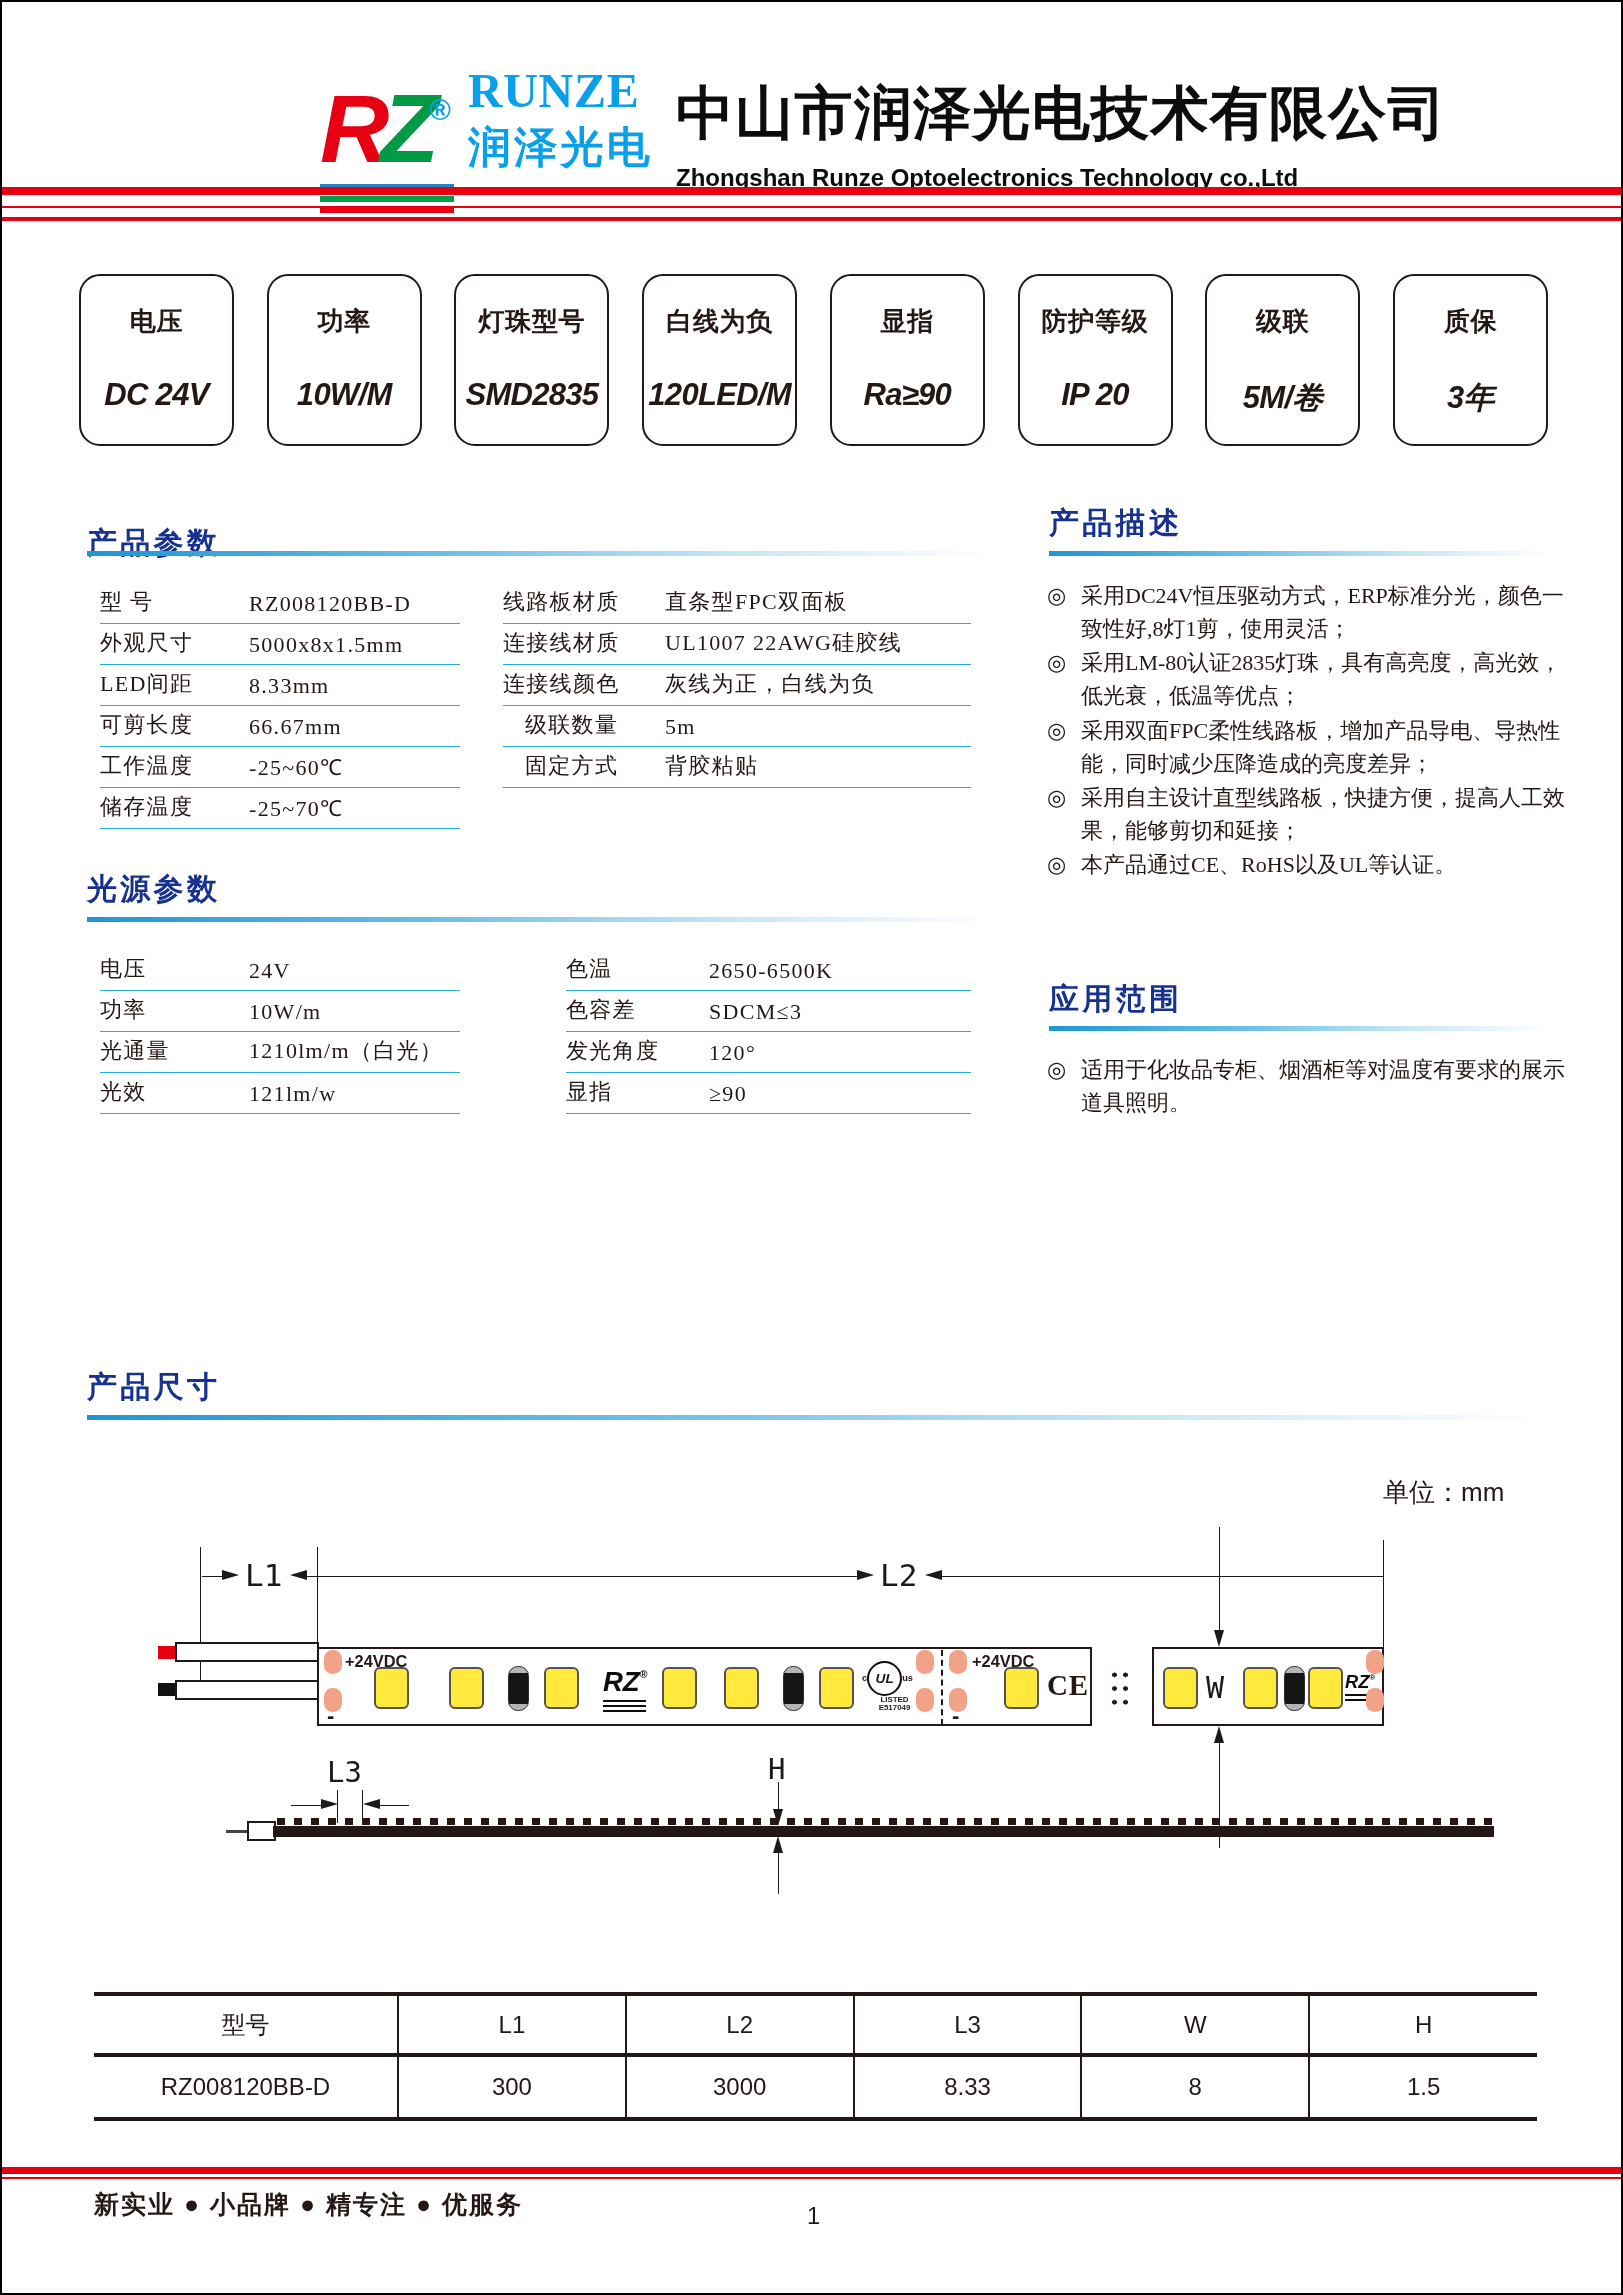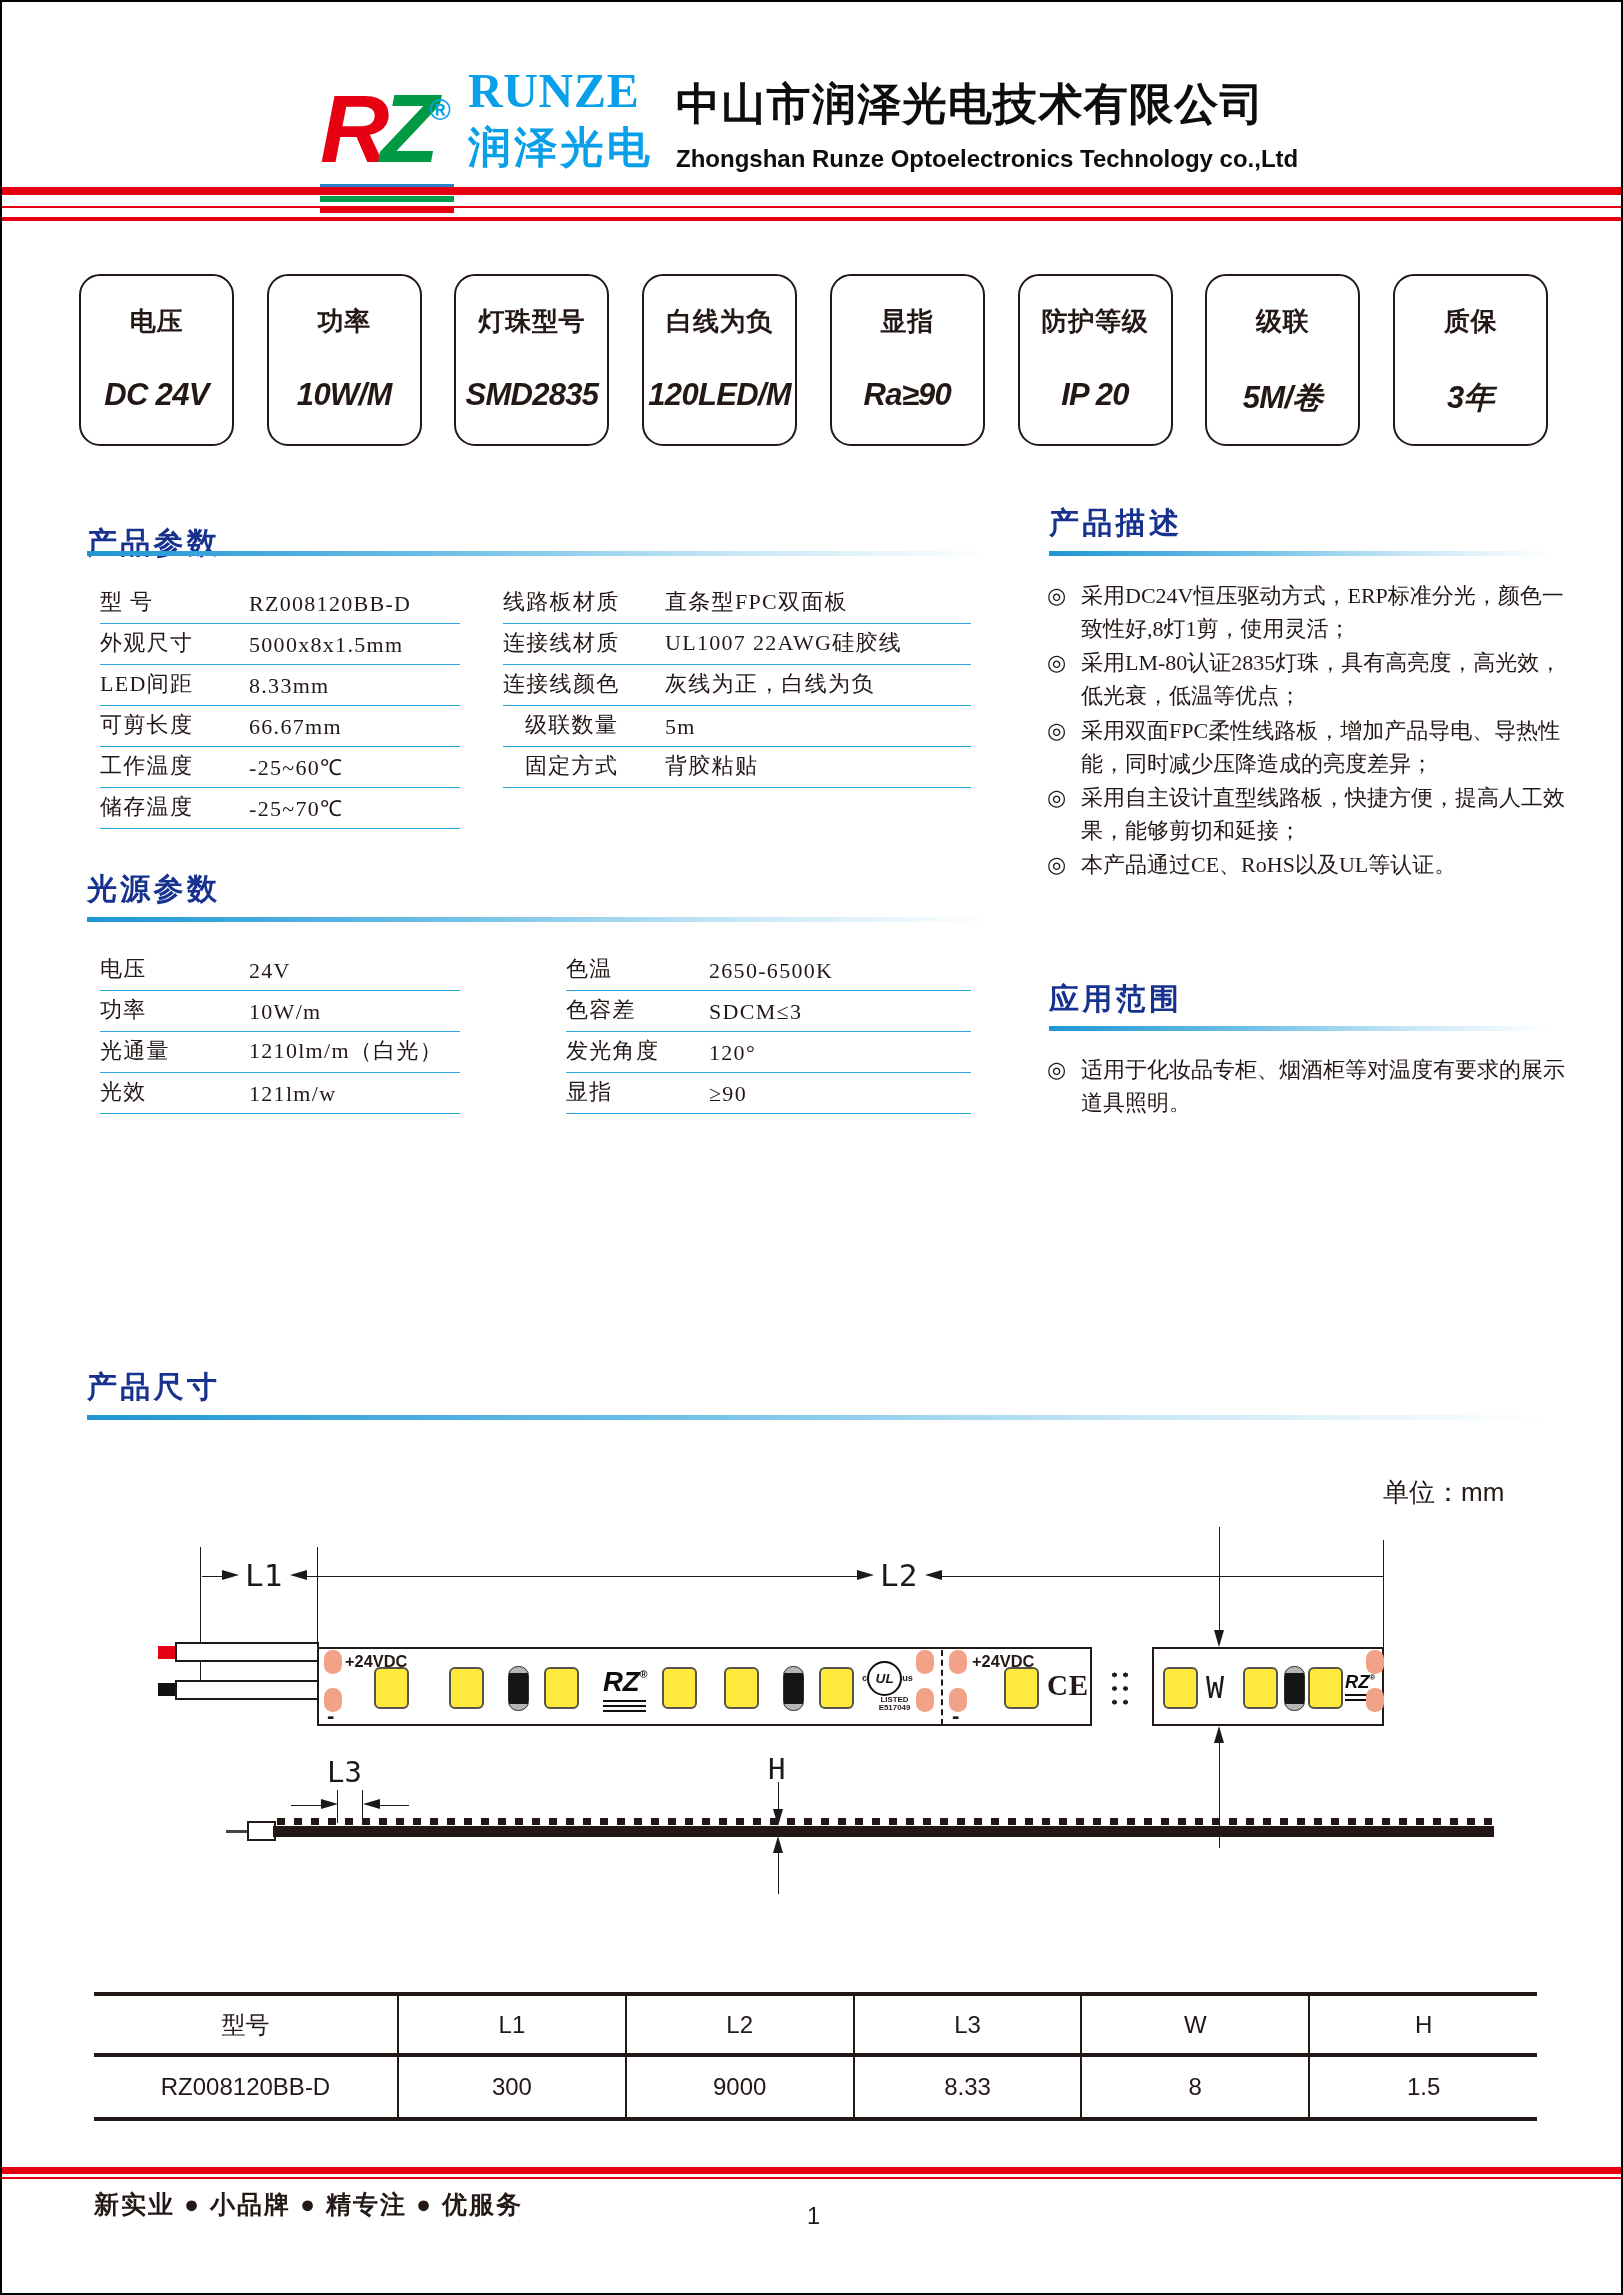--- a/index.html
+++ b/index.html
@@ -15,21 +15,21 @@
   .logo-r{color:#e60012;}
   .logo-z{color:#009a44;}
   .logo-reg{color:#0aa0e9;font-size:29px;font-style:normal;vertical-align:42px;letter-spacing:0;}
   .stripe{width:134px;height:5.9px;margin-top:5.9px;}
   .s1{background:#2b7fc3;}.s2{background:#00a04a;}.s3{background:#e60012;}
   .brand-col{margin-left:3.9px;}
   .brand-en{font-size:48px;line-height:60px;font-weight:900;color:#0aa0e9;
             font-family:"Liberation Serif",serif;letter-spacing:0.7px;}
   .brand-cn{font-size:43px;line-height:52px;font-weight:900;color:#0aa0e9;letter-spacing:3.3px;}
   .company{left:674px;top:73px;}
-  .company-cn{font-size:44px;font-weight:900;letter-spacing:1.3px;color:#0d0d0d;}
+  .company-cn{font-size:58px;font-weight:900;letter-spacing:1.3px;color:#0d0d0d;}
   .company-en{font-size:24px;font-weight:bold;color:#0d0d0d;margin-top:10.5px;letter-spacing:0px;}
   .redline{left:0;width:1623px;background:#e60012;}
 
   
   .spec-row{left:77px;top:272px;width:1469px;display:flex;justify-content:space-between;}
   .spec-box{width:155px;height:172px;border:2px solid #231815;border-radius:21px;
             box-sizing:border-box;display:flex;flex-direction:column;align-items:center;}
   .spec-label{margin-top:27.5px;font-size:26px;font-weight:bold;letter-spacing:0.7px;}
   .spec-value{margin-top:38px;font-size:31px;font-weight:bold;letter-spacing:-0.7px;white-space:nowrap;font-style:italic;}
 
@@ -384,21 +384,21 @@
       <td style="width:301px;border-left:none;">型号</td>
       <td>L1</td>
       <td>L2</td>
       <td>L3</td>
       <td>W</td>
       <td style="border-right:none;">H</td>
     </tr>
     <tr class="dt">
       <td style="border-left:none;">RZ008120BB-D</td>
       <td>300</td>
-      <td>9000</td>
+      <td>3000</td>
       <td>8.33</td>
       <td>8</td>
       <td style="border-right:none;">1.5</td>
     </tr>
   </tbody>
     </table>
 
   <div class="abs redline" style="top:2165px;height:7.2px;"></div>
   <div class="abs redline" style="top:2175px;height:2px;"></div>
   <div class="abs slogan" style="left:92px;top:2186px;">新实业 ● 小品牌 ● 精专注 ● 优服务</div>

